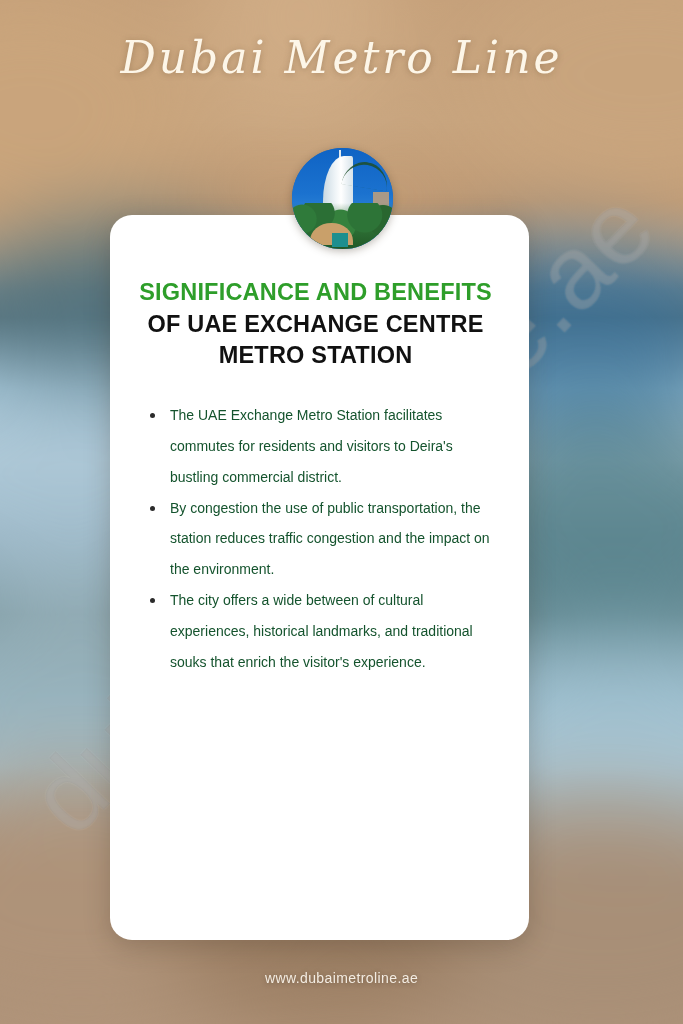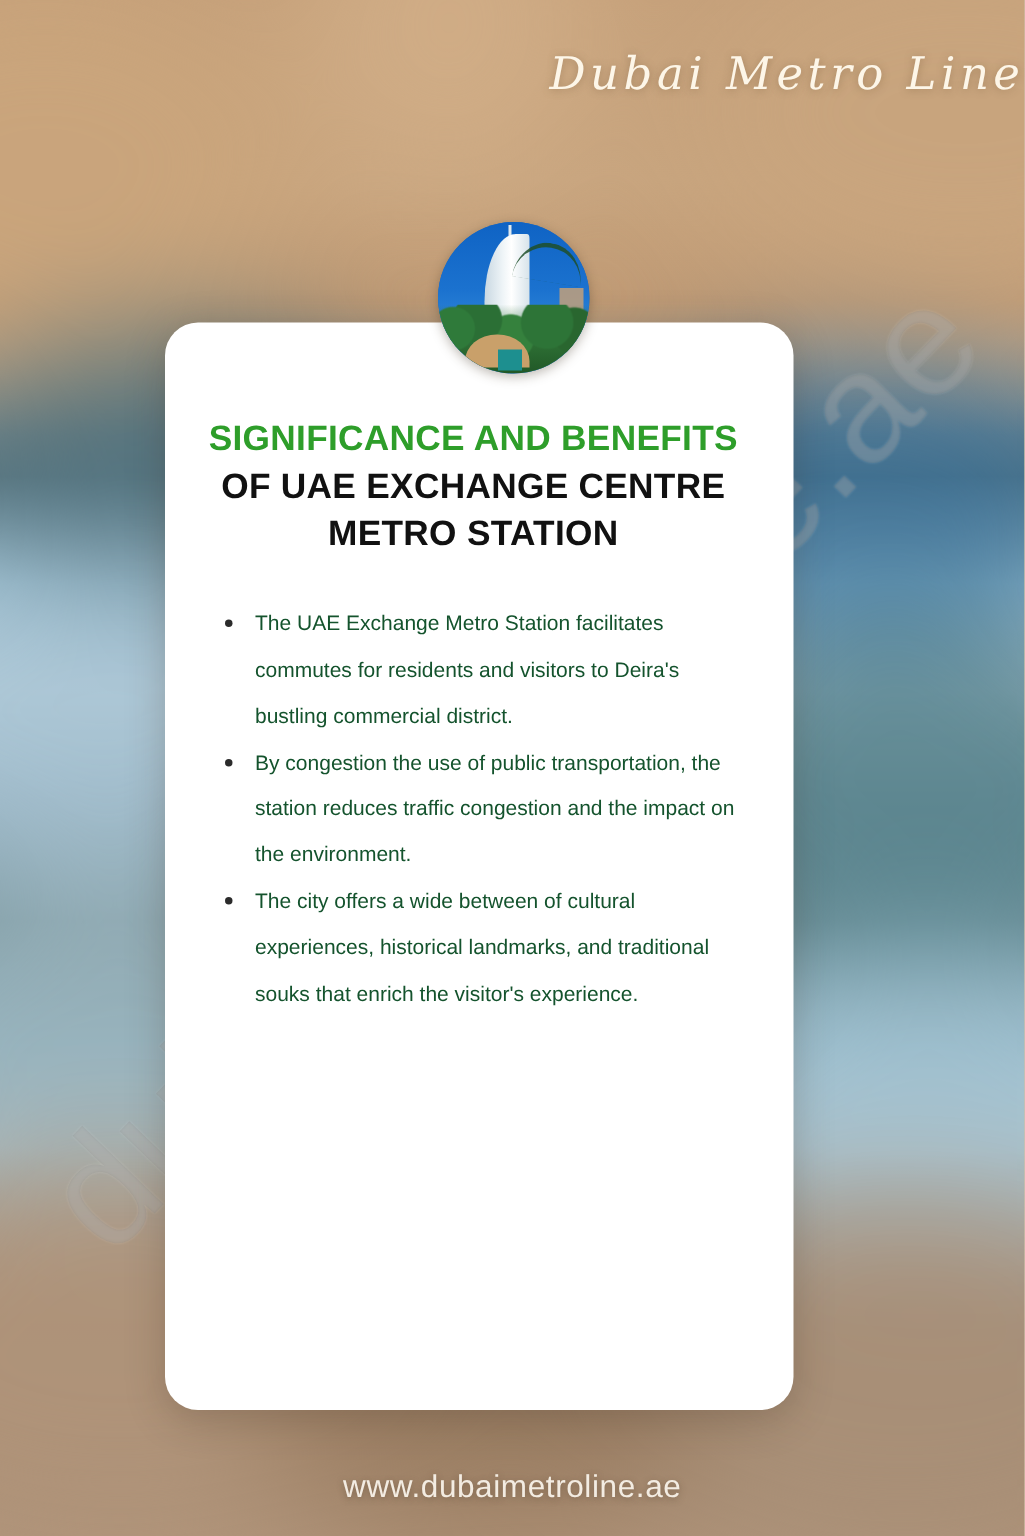--- a/index.html
+++ b/index.html
@@ -78,25 +78,25 @@
     color:rgba(120,120,120,0.20);
     text-shadow:0 0 2px rgba(255,255,255,0.18);
     pointer-events:none;
     user-select:none;
   }
 
   
   #title {
     position:absolute;
     left:0; right:0; top:32px;
-    text-align:right;
+    text-align:center;
     font-family:"DejaVu Serif", serif;
     font-style:italic;
     font-weight:400;
-    font-size:30px;
+    font-size:44px;
     letter-spacing:3px;
     color:#fdf6e8;
     text-shadow:0 1px 6px rgba(120,90,60,.45);
     z-index:6;
   }
 
   
   #card {
     position:absolute;
     left:110px; top:215px;
@@ -212,24 +212,24 @@
     position:absolute;
     left:-16px; top:13px;
     width:5px; height:5px;
     border-radius:50%;
     background:#2b2b2b;
   }
 
   
   #footer {
     position:absolute;
-    left:0; right:0; bottom:20px;
+    left:0; right:0; bottom:38px;
     text-align:center;
     font-family:"Liberation Sans", sans-serif;
-    font-size:21px;
+    font-size:14px;
     letter-spacing:.4px;
     color:#f3ece2;
     text-shadow:0 1px 4px rgba(90,70,50,.5);
     z-index:6;
   }
 </style>
 </head>
 <body>
 
 <div id="poster">

